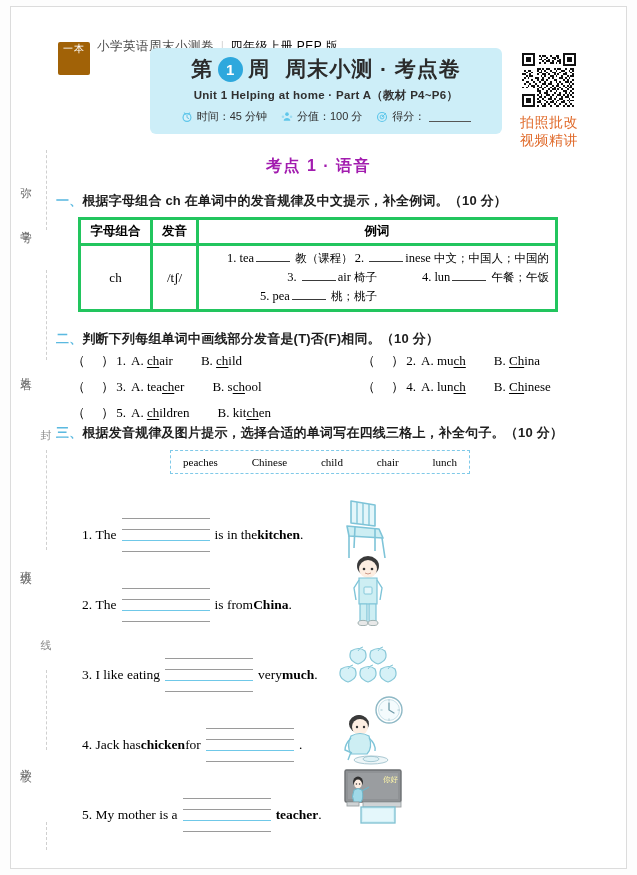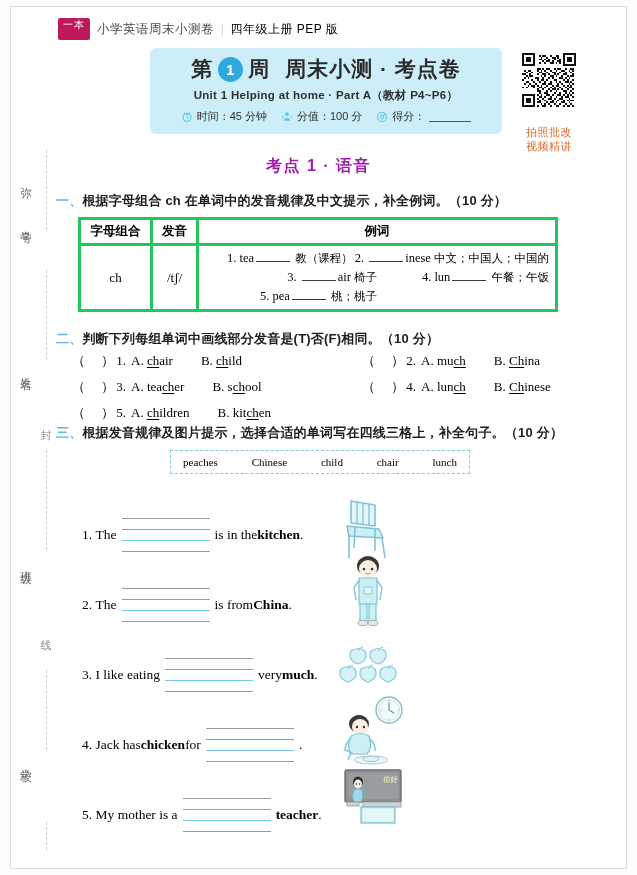--- a/index.html
+++ b/index.html
@@ -59,28 +59,29 @@
 
   
   .brandline {
     position: absolute;
     left: 58px; top: 18px;
     display: flex;
     align-items: center;
     gap: 7px;
   }
   .brand-badge {
-    background: #be185d;
+    background: #a16207;
     color: #ffffff;
     font-family: "Liberation Sans", "DejaVu Sans", sans-serif;
     font-size: 10px;
-    padding: 1px 5px 9px 5px;
+    padding: 1px 5px 20px 5px;
     border-radius: 2px;
     letter-spacing: 1px;
     line-height: 1.2;
+    margin-top: 24px;
   }
   .brand-title {
     font-family: "Liberation Sans", "DejaVu Sans", sans-serif;
     font-size: 12.5px;
     color: #4a4a4a;
     letter-spacing: .5px;
   }
   .brand-sep { color: #bdbdbd; font-size: 12px; }
   .brand-sub {
     font-family: "Liberation Sans", "DejaVu Sans", sans-serif;
@@ -156,23 +157,23 @@
     width: 74px;
     text-align: center;
   }
   .qr-box {
     width: 60px; height: 60px;
     margin: 0 auto;
     background: #ffffff;
     padding: 3px;
   }
   .qr-cap {
-    margin-top: 16px;
-    font-family: "Liberation Sans", "DejaVu Sans", sans-serif;
-    font-size: 11px;
+    margin-top: 4px;
+    font-family: "Liberation Sans", "DejaVu Sans", sans-serif;
+    font-size: 14px;
     color: #e06a2a;
     line-height: 1.25;
     letter-spacing: .5px;
   }
 
   
   .kaodian {
     position: absolute;
     left: 0; right: 0; top: 156px;
     text-align: center;

